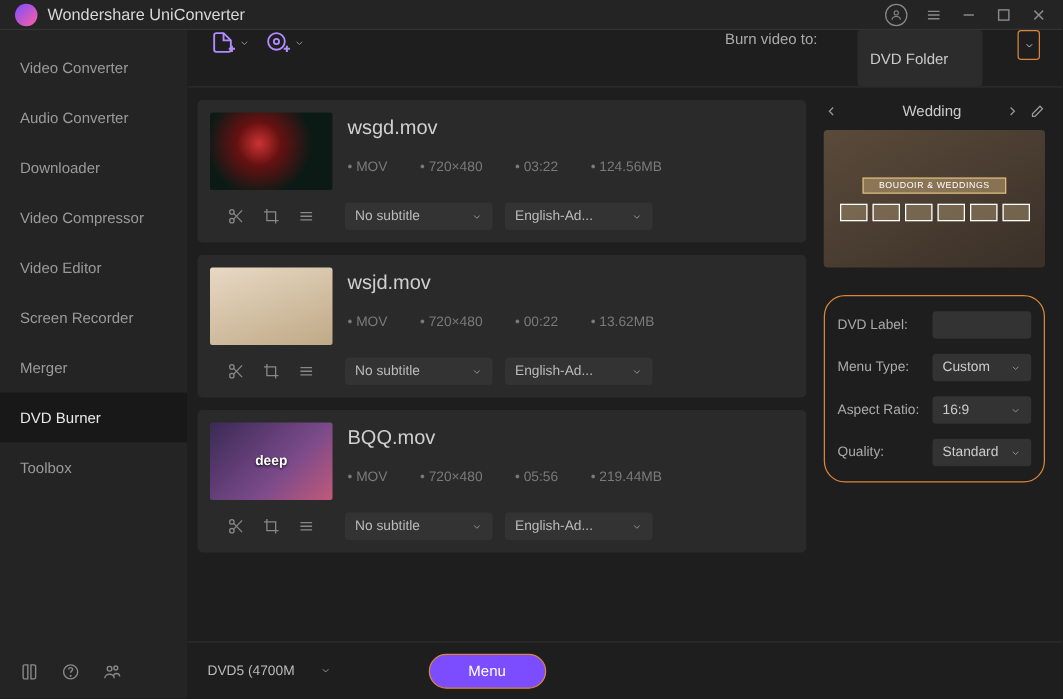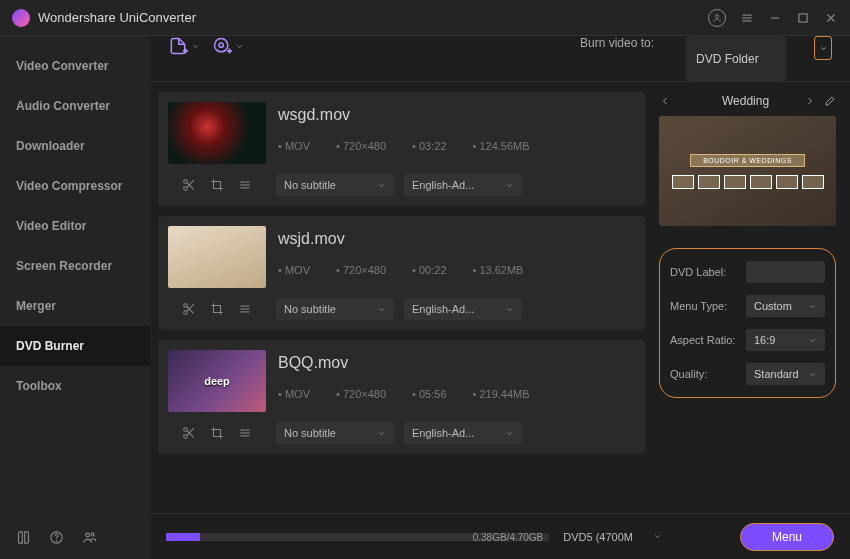--- a/index.html
+++ b/index.html
@@ -1,31 +1,31 @@
 <!DOCTYPE html>
 <html><head>
 <meta charset="utf-8">
 <style>
 * { margin: 0; padding: 0; box-sizing: border-box; font-family: -apple-system, BlinkMacSystemFont, "Segoe UI", Arial, sans-serif; }
 body { background: #1e1e1e; color: #a0a0a0; font-size: 12px; width: 850px; height: 559px; overflow: hidden; display: flex; flex-direction: column; }
 
 
-.titlebar { height: 36px; background: #242424; display: flex; align-items: center; padding: 0 12px; border-bottom: 1px solid #333; }
+.titlebar { height: 24px; background: #242424; display: flex; align-items: center; padding: 0 12px; border-bottom: 1px solid #333; }
 .titlebar .logo { width: 18px; height: 18px; background: linear-gradient(135deg, #7c4dff, #ff5fa2); border-radius: 50%; margin-right: 8px; }
 .titlebar .title { color: #d8d8d8; font-size: 13px; font-weight: 500; flex: 1; }
 .titlebar .win-controls { display: flex; gap: 14px; align-items: center; }
 .titlebar .ico { width: 14px; height: 14px; color: #888; cursor: pointer; }
 .avatar-circle { width: 18px; height: 18px; border: 1.5px solid #888; border-radius: 50%; display:flex; align-items:center; justify-content:center;}
 
 
 .body { flex: 1; display: flex; overflow: hidden; }
 
 
 .sidebar { width: 150px; background: #242424; display: flex; flex-direction: column; padding-top: 10px; }
-.sidebar .item { padding: 13px 16px; color: #9a9a9a; font-size: 12px; cursor: pointer; font-weight: bold; }
+.sidebar .item { padding: 13px 16px; color: #9a9a9a; font-size: 12px; cursor: pointer; }
 .sidebar .item.active { background: #181818; color: #e8e8e8; }
 .sidebar .spacer { flex: 1; }
 .sidebar .bottom-icons { display: flex; gap: 18px; padding: 14px 16px; }
 
 
 .main { flex: 1; display: flex; flex-direction: column; background: #1e1e1e; }
 
 
 .toolbar { height: 46px; display: flex; padding: 0 18px; gap: 24px; border-bottom: 1px solid #2e2e2e; }
 .toolbar .tool-icon { width: 20px; height: 20px; color: #b18cff; cursor: pointer; display:flex; align-items:center;}
@@ -383,26 +383,20 @@
                 <svg class="chev" viewBox="0 0 24 24" fill="none" stroke="#999" stroke-width="2">
                   <polyline points="6 9 12 15 18 9"></polyline>
                 </svg>
               </div>
           </div>
         </div>
       </div>
     </div>
 
     <div class="footer">
-      <div class="progress-wrap">
-        <div class="progress-bar">
-          <div class="progress-fill"></div>
-          <div class="progress-text">0.38GB/4.70GB</div>
-        </div>
-      </div>
       <div class="disc-select">
         <span>DVD5 (4700M</span>
         <svg class="chev" viewBox="0 0 24 24" fill="none" stroke="#999" stroke-width="2">
             <polyline points="6 9 12 15 18 9"></polyline>
           </svg>
       </div>
       <div style="width:50px;"></div>
       <div class="burn-btn">Menu</div>
     </div>
   </div>

